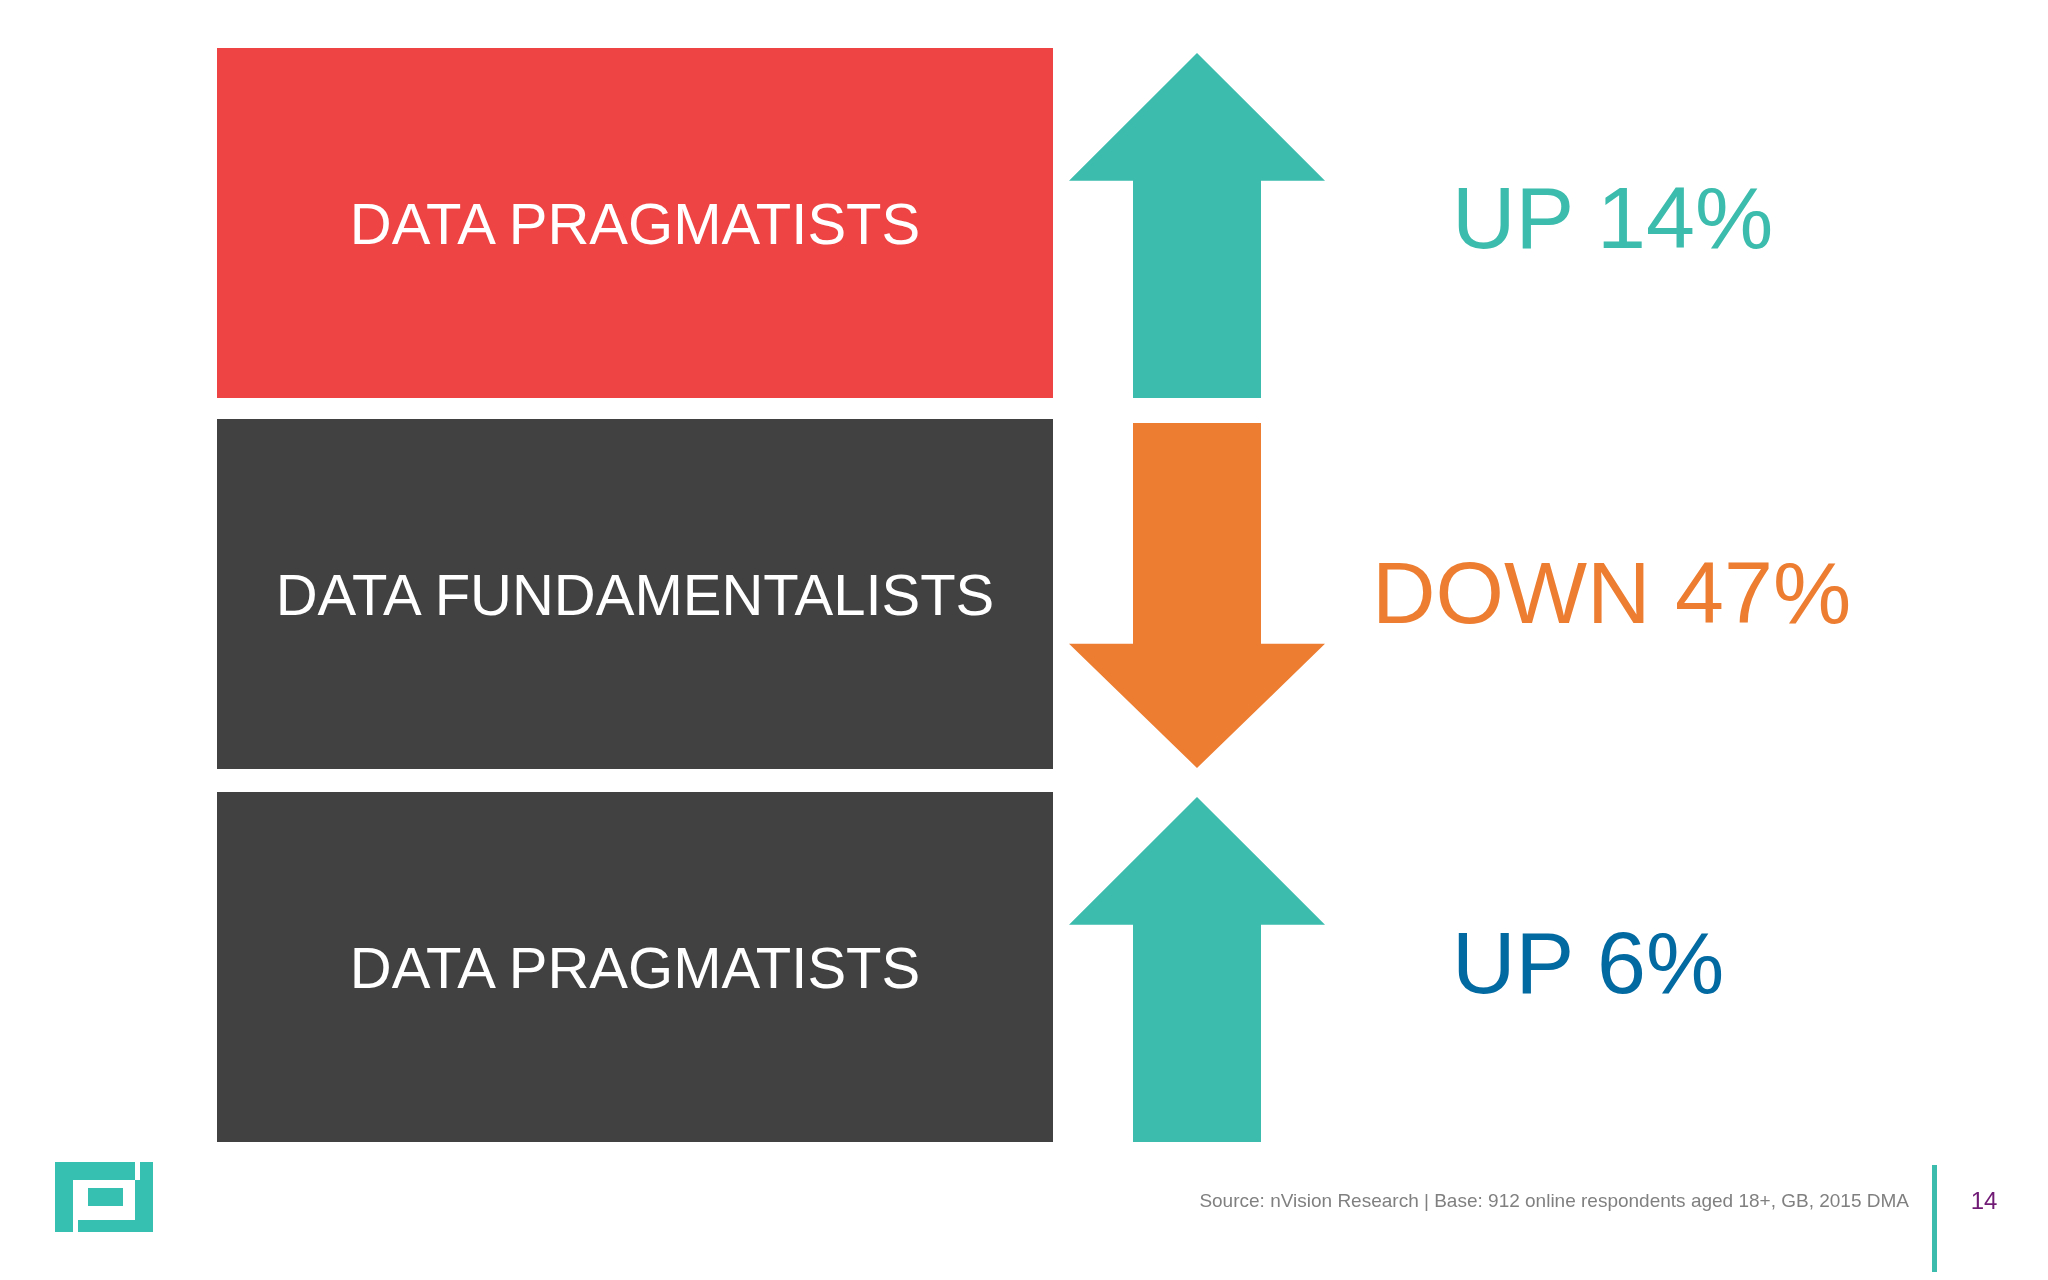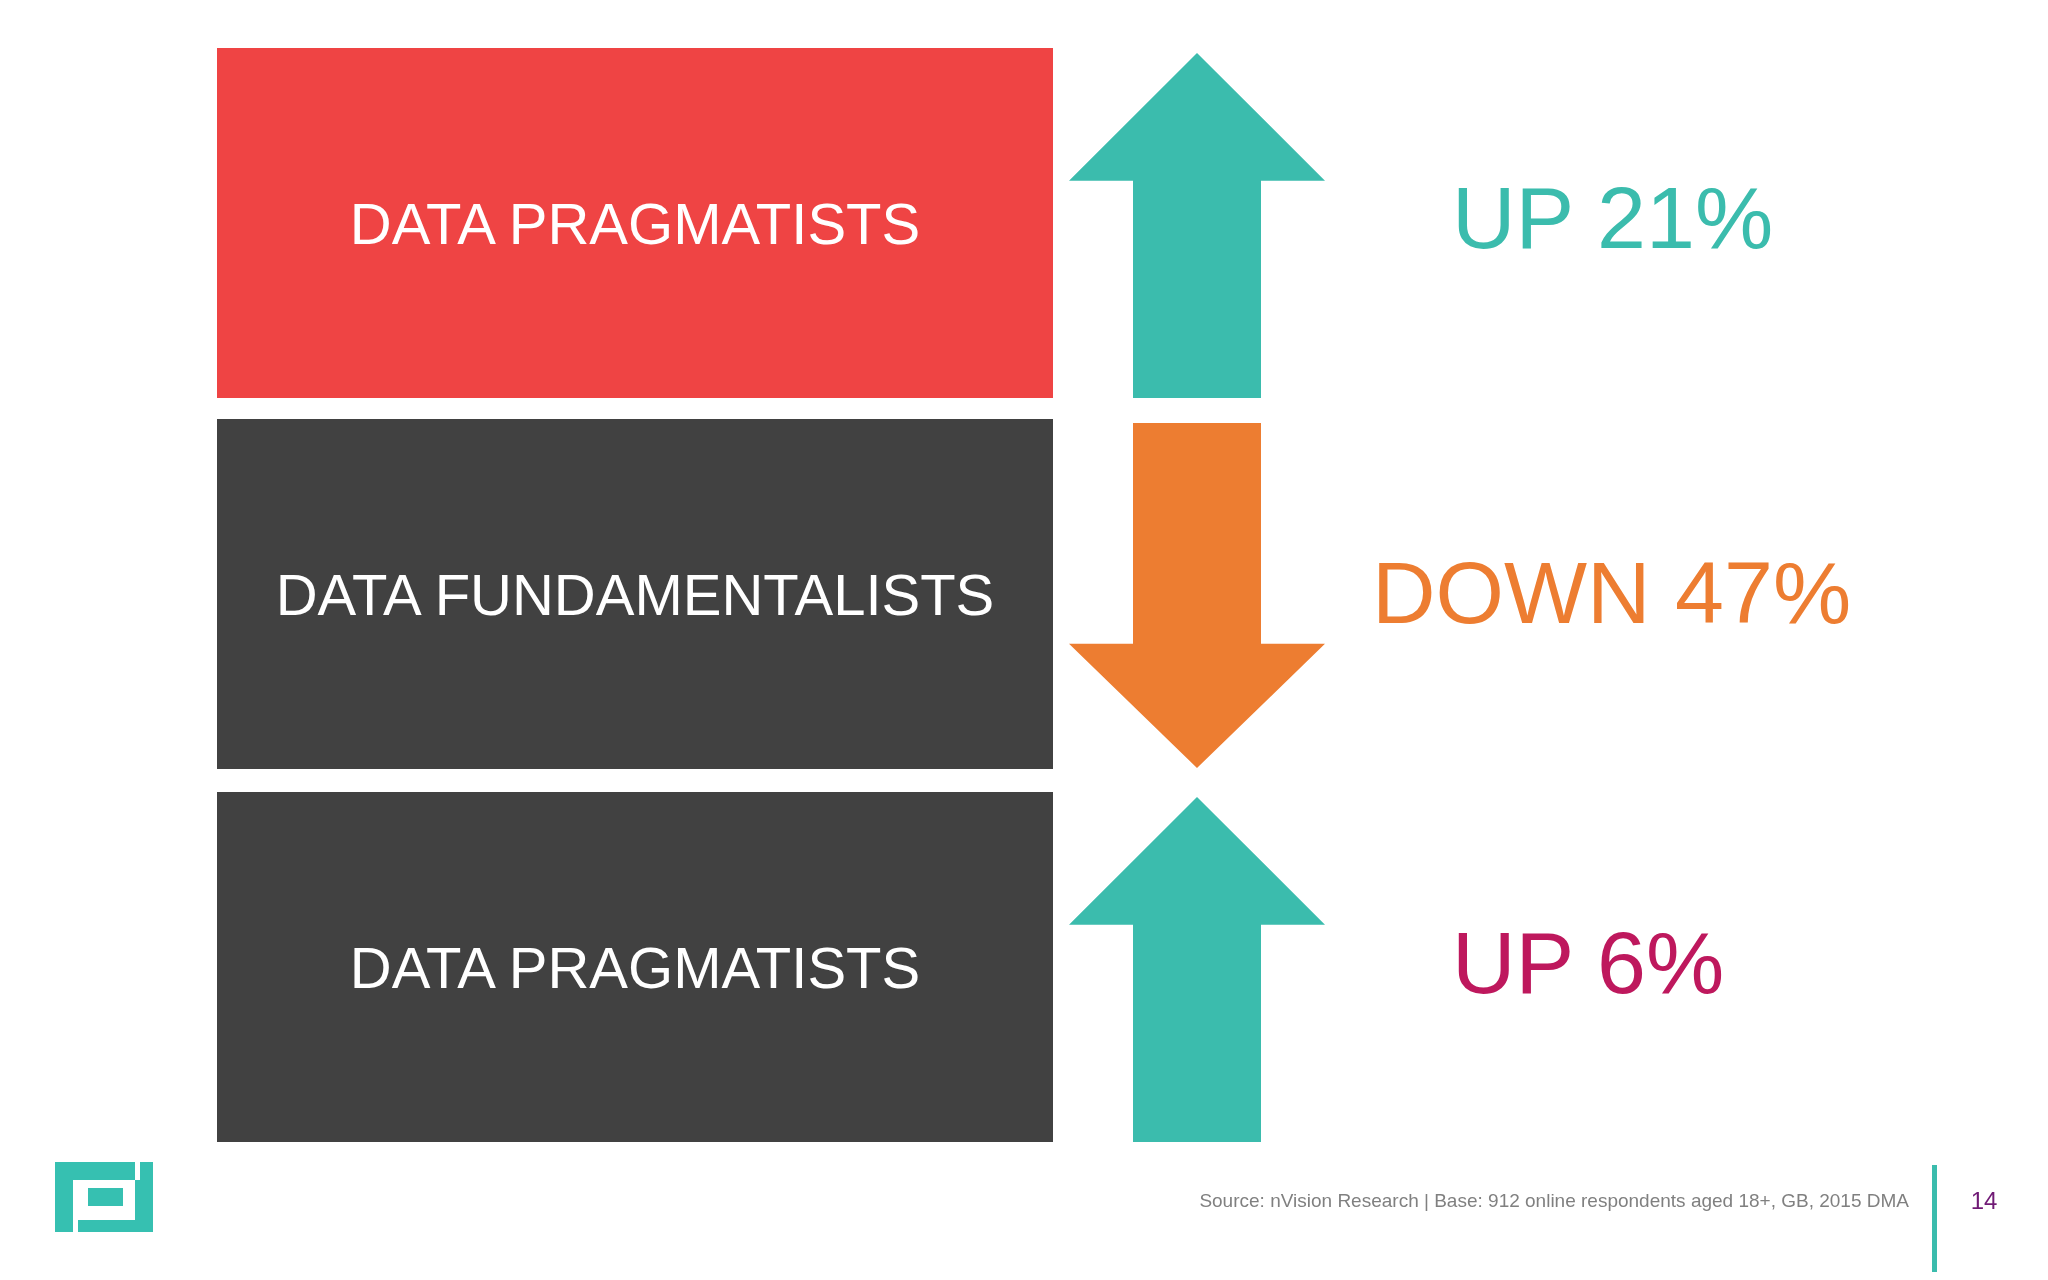--- a/index.html
+++ b/index.html
@@ -96,33 +96,33 @@
 </style>
 </head>
 <body>
 
 <div id="slide">
 
   <div class="category-box" id="box-0" style="background-color: #ef4444;">
     <span class="category-label" style="color: rgb(255, 255, 255);">DATA PRAGMATISTS</span>
   </div>
   <div class="trend-arrow arrow-up" id="arrow-0" style="background-color: rgb(59, 188, 173);"></div>
-  <div class="change-label" id="change-0" style="color: rgb(59, 188, 173);">UP 21%</div>
+  <div class="change-label" id="change-0" style="color: rgb(59, 188, 173);">UP 14%</div>
 
   <div class="category-box" id="box-1" style="background-color: rgb(65, 65, 65);">
     <span class="category-label" style="color: rgb(255, 255, 255);">DATA FUNDAMENTALISTS</span>
   </div>
   <div class="trend-arrow arrow-down" id="arrow-1" style="background-color: rgb(237, 125, 49);"></div>
   <div class="change-label" id="change-1" style="color: rgb(237, 125, 49);">DOWN 47%</div>
 
   <div class="category-box" id="box-2" style="background-color: rgb(65, 65, 65);">
     <span class="category-label" style="color: rgb(255, 255, 255);">DATA PRAGMATISTS</span>
   </div>
   <div class="trend-arrow arrow-up" id="arrow-2" style="background-color: rgb(59, 188, 173);"></div>
-  <div class="change-label" id="change-2" style="color: #be185d;">UP 6%</div>
+  <div class="change-label" id="change-2" style="color: #0369a1;">UP 6%</div>
 
   <svg class="footer-logo" viewBox="0 0 98 70" xmlns="http://www.w3.org/2000/svg">
     <g fill="#36C0B1">
       <rect x="0" y="0" width="18" height="70"></rect>
       <rect x="0" y="0" width="80" height="18"></rect>
       <rect x="85" y="0" width="13" height="18"></rect>
       <rect x="80" y="18" width="18" height="52"></rect>
       <rect x="23" y="58" width="57" height="12"></rect>
       <rect x="33" y="26" width="35" height="18"></rect>
     </g>

